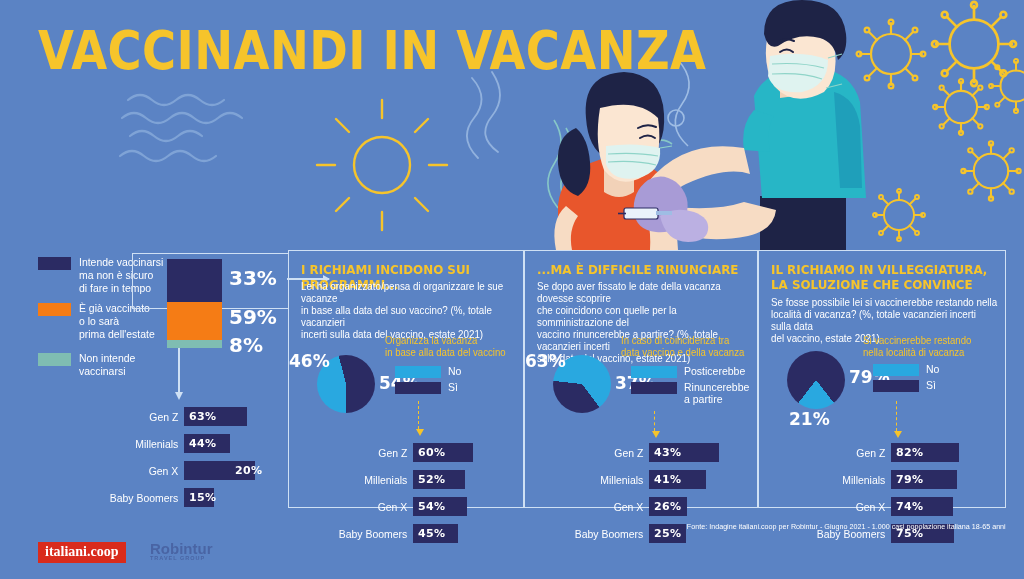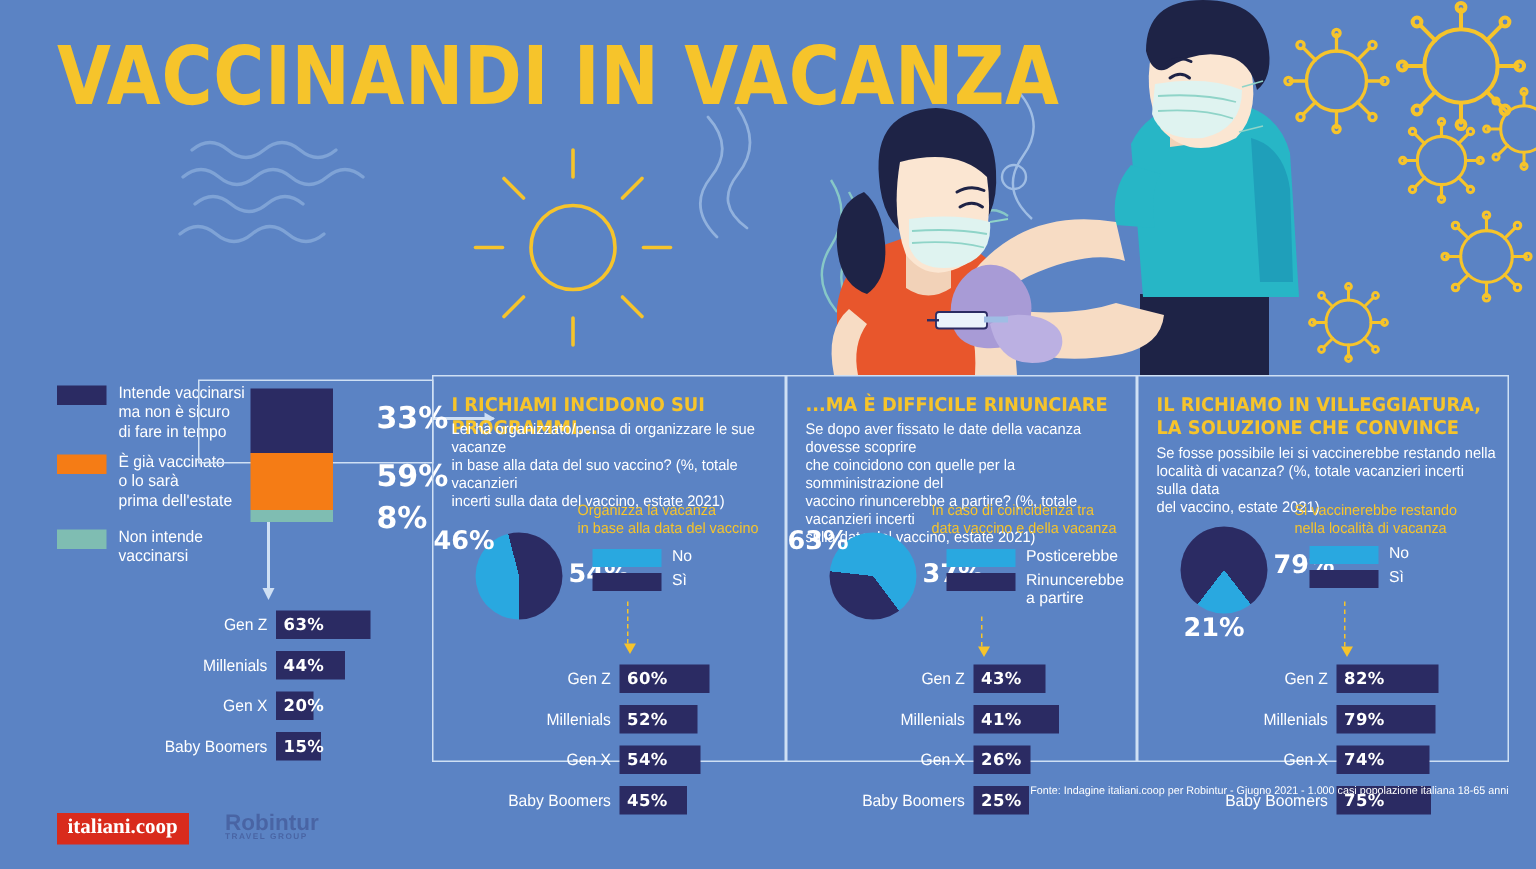--- a/index.html
+++ b/index.html
@@ -36,21 +36,21 @@
   }
 
   .legend-row{position:absolute;display:flex;align-items:flex-start;gap:8px;}
   .legend-sw{width:33px;height:13px;flex:none;margin-top:1px;}
   .legend-tx{font-size:11px;line-height:13px;color:#ffffff;transform:scaleX(.95);transform-origin:left top;}
 
   
   #stack{position:absolute;left:167px;top:259px;width:55px;}
   .seg{width:55px;}
   .seg-lbl{position:absolute;left:60px;font-size:20px;font-weight:bold;color:#fff;
-           font-family:"DejaVu Sans", sans-serif;margin-left:22px;}
+           font-family:"DejaVu Sans", sans-serif;}
   #hi-box{position:absolute;left:132px;top:253px;width:155px;height:54px;border:1.5px solid #cfe0f4;}
   #arrow-right{position:absolute;left:287px;top:278px;width:42px;height:1.5px;background:#cfe0f4;}
   #arrow-right:after{content:"";position:absolute;right:-1px;top:-3.5px;border-left:7px solid #cfe0f4;
     border-top:4px solid transparent;border-bottom:4px solid transparent;}
   #arrow-down{position:absolute;left:178px;top:300px;width:1.5px;height:93px;background:#cfe0f4;}
   #arrow-down:after{content:"";position:absolute;left:-3.5px;bottom:-7px;border-top:8px solid #cfe0f4;
     border-left:4px solid transparent;border-right:4px solid transparent;}
 
   
   .gen-group{position:absolute;}
@@ -387,21 +387,21 @@
       </span>
     </div>
     <div class="gen-row">
       <span class="gen-lbl" style="width:78px;">Millenials</span>
       <span class="gen-bar" style="width:46px;">
         <span class="gen-val">44%</span>
       </span>
     </div>
     <div class="gen-row">
       <span class="gen-lbl" style="width:78px;">Gen X</span>
-      <span class="gen-bar" style="width:25px;">
+      <span class="gen-bar" style="width:25px;padding-left:46px;">
         <span class="gen-val">20%</span>
       </span>
     </div>
     <div class="gen-row">
       <span class="gen-lbl" style="width:78px;">Baby Boomers</span>
       <span class="gen-bar" style="width:30px;">
         <span class="gen-val">15%</span>
       </span>
     </div>
   </div>
@@ -478,21 +478,21 @@
     <div class="lgd2" style="left:106px;top:130px;">
       <span class="sw" style="background:#2B2B63;"></span>
       <span class="tx" style="white-space:pre-line;">Rinuncerebbe
  a partire</span>
     </div>
     <div class="dashline" style="left:129px;top:160px;height:20px;"></div>
 
     <div class="gen-group" style="left:30px;top:192px;">
       <div class="gen-row">
         <span class="gen-lbl" style="width:88px;">Gen Z</span>
-        <span class="gen-bar" style="width:48px;">
+        <span class="gen-bar" style="width:70px;">
           <span class="gen-val">43%</span>
         </span>
       </div>
       <div class="gen-row">
         <span class="gen-lbl" style="width:88px;">Millenials</span>
         <span class="gen-bar" style="width:57px;">
           <span class="gen-val">41%</span>
         </span>
       </div>
       <div class="gen-row">

